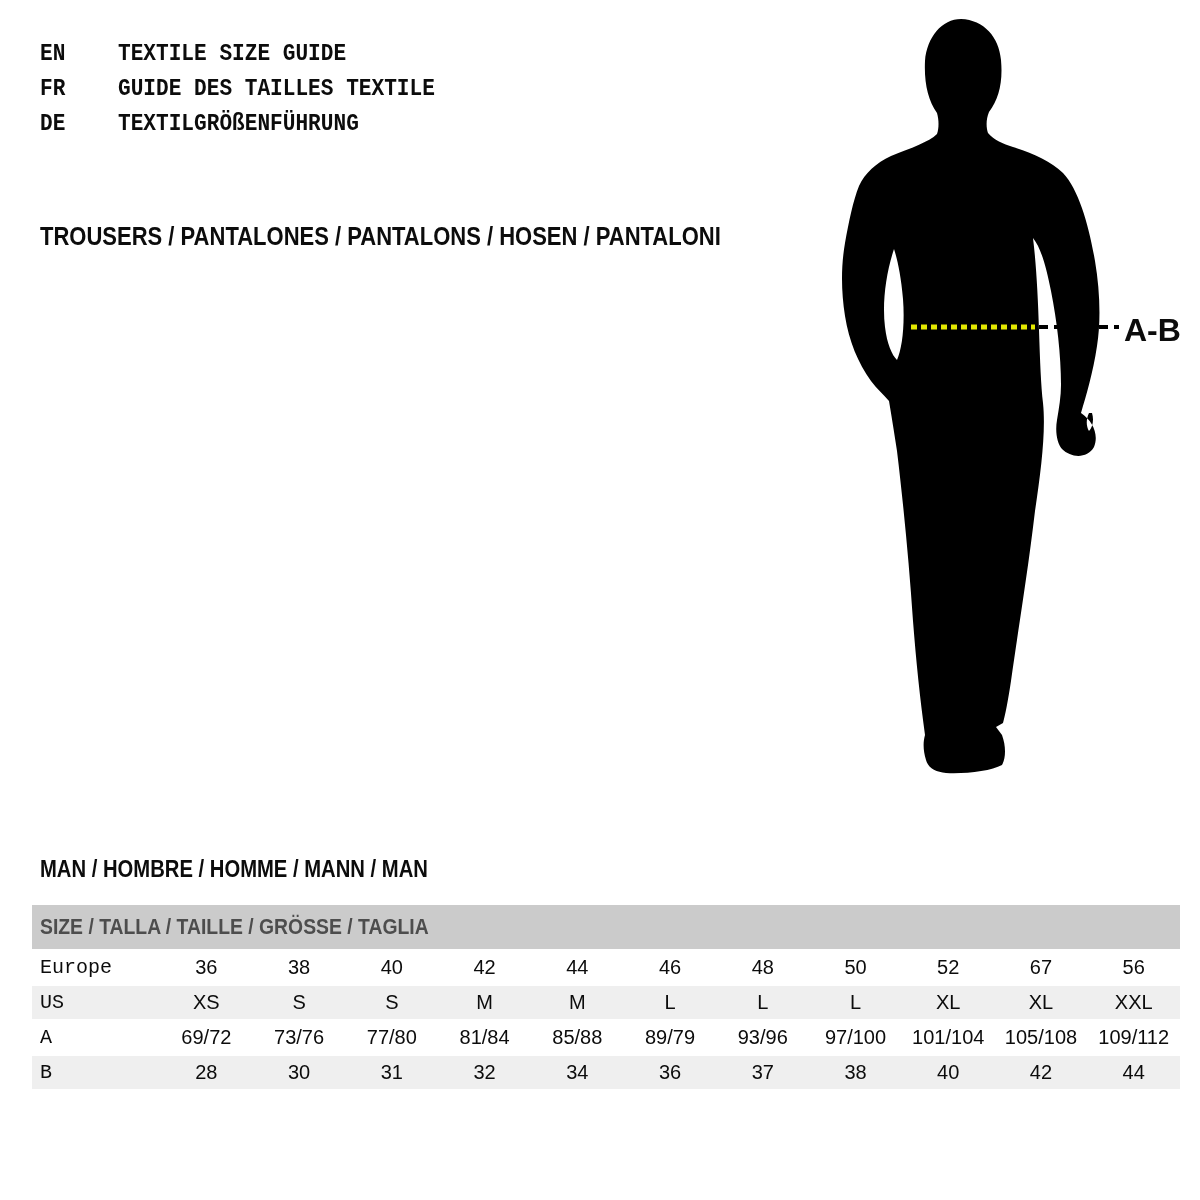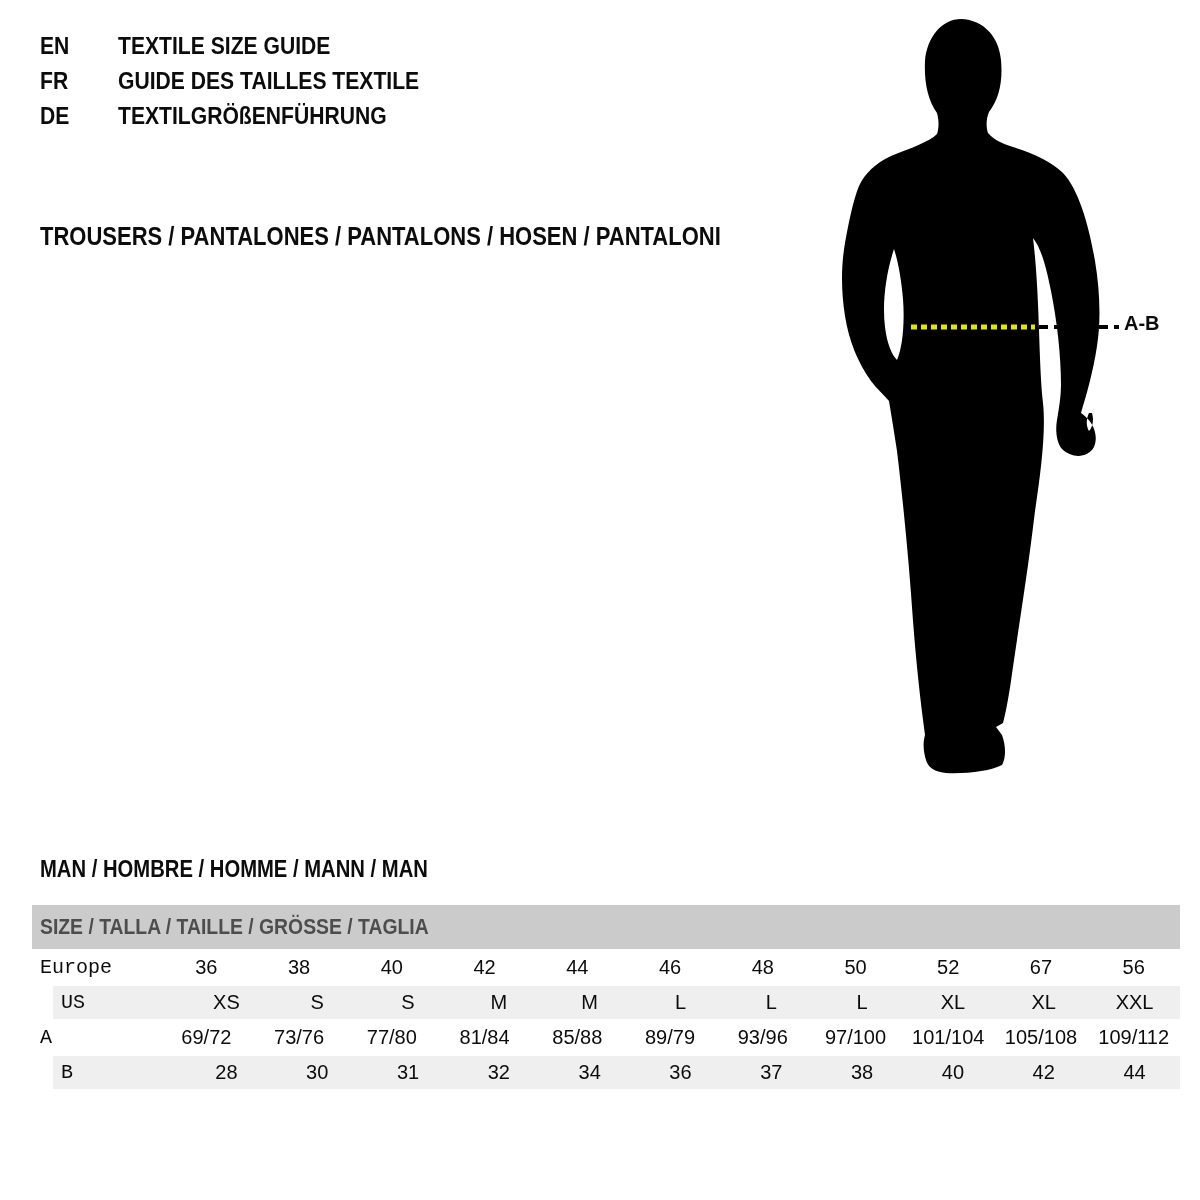--- a/index.html
+++ b/index.html
@@ -3,44 +3,44 @@
 <meta charset="utf-8">
 <style>
   html,body{margin:0;padding:0;background:#fff;}
   .canvas{
     position:relative;width:1200px;height:1200px;background:#fff;overflow:hidden;
     font-family:"Liberation Sans", sans-serif;color:#0c0c0c;
   }
   .cond{display:inline-block;transform:scaleX(0.88);transform-origin:0 50%;white-space:nowrap;}
 
   
-  .lang-list{position:absolute;left:40px;top:28px;}
+  .lang-list{position:absolute;left:40px;top:36px;font-family:Liberation Mono, monospace;}
   .lang-row{display:flex;height:35px;align-items:center;}
   .lang-code{width:78px;font-weight:bold;font-size:24px;}
   .lang-label{font-weight:bold;font-size:24px;}
 
   
   .category-title{position:absolute;left:40px;top:222px;font-weight:bold;font-size:25px;}
 
   
   .figure-svg{position:absolute;left:0;top:0;}
-  .ab-label{position:absolute;left:1124px;top:312px;font-weight:bold;font-size:20px;}
+  .ab-label{position:absolute;left:1124px;top:312px;font-weight:bold;font-size:32px;}
 
   
   .man-title{position:absolute;left:40px;top:856px;font-weight:bold;font-size:23px;}
 
   
   .size-table{position:absolute;left:32px;top:905px;width:1148px;}
   .table-header{
     height:44px;background:var(--header-bg,#cbcbcb);color:#4d4d4d;
     display:flex;align-items:center;padding-left:8px;box-sizing:border-box;
     font-weight:bold;font-size:22px;margin-bottom:2px;
   }
   .trow{display:flex;height:33px;align-items:center;margin-bottom:2px;background:#fff;}
-  .trow.shaded{background:var(--alt-bg,#efefef);margin-left:21px;}
+  .trow.shaded{background:var(--alt-bg,#efefef);}
   .tlabel{flex:0 0 128px;padding-left:8px;box-sizing:border-box;font-size:20px;font-family:Liberation Mono, monospace;}
   .tcell{flex:1;text-align:center;font-size:20px;}
 
   
   .notes{position:absolute;left:40px;top:1114px;}
   .note{font-weight:bold;font-size:21px;height:31px;}
 </style>
 </head>
 <body>
 

